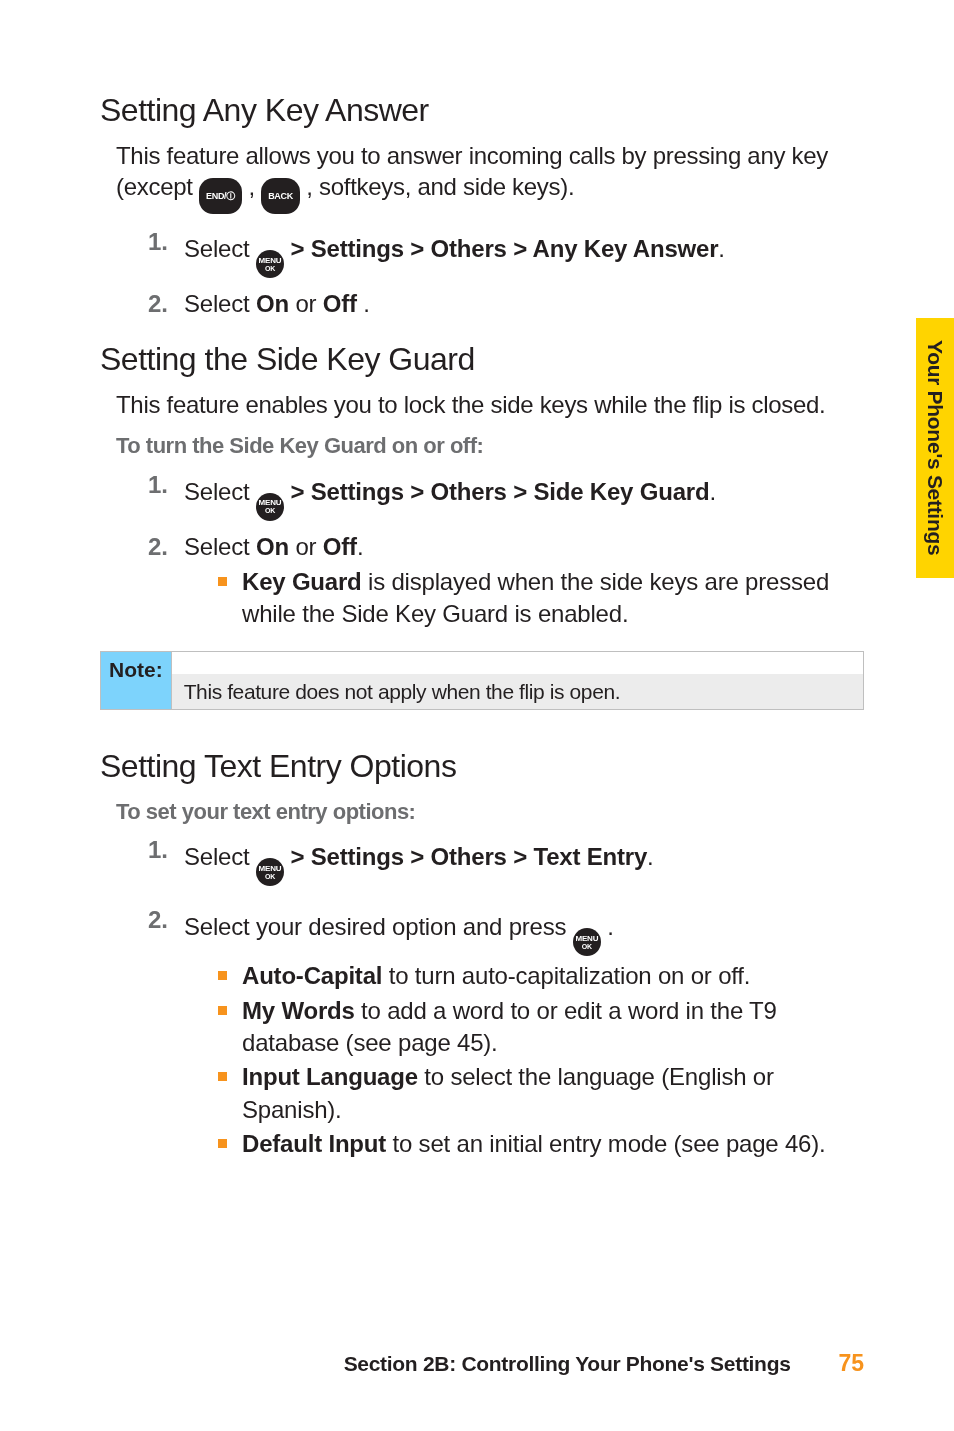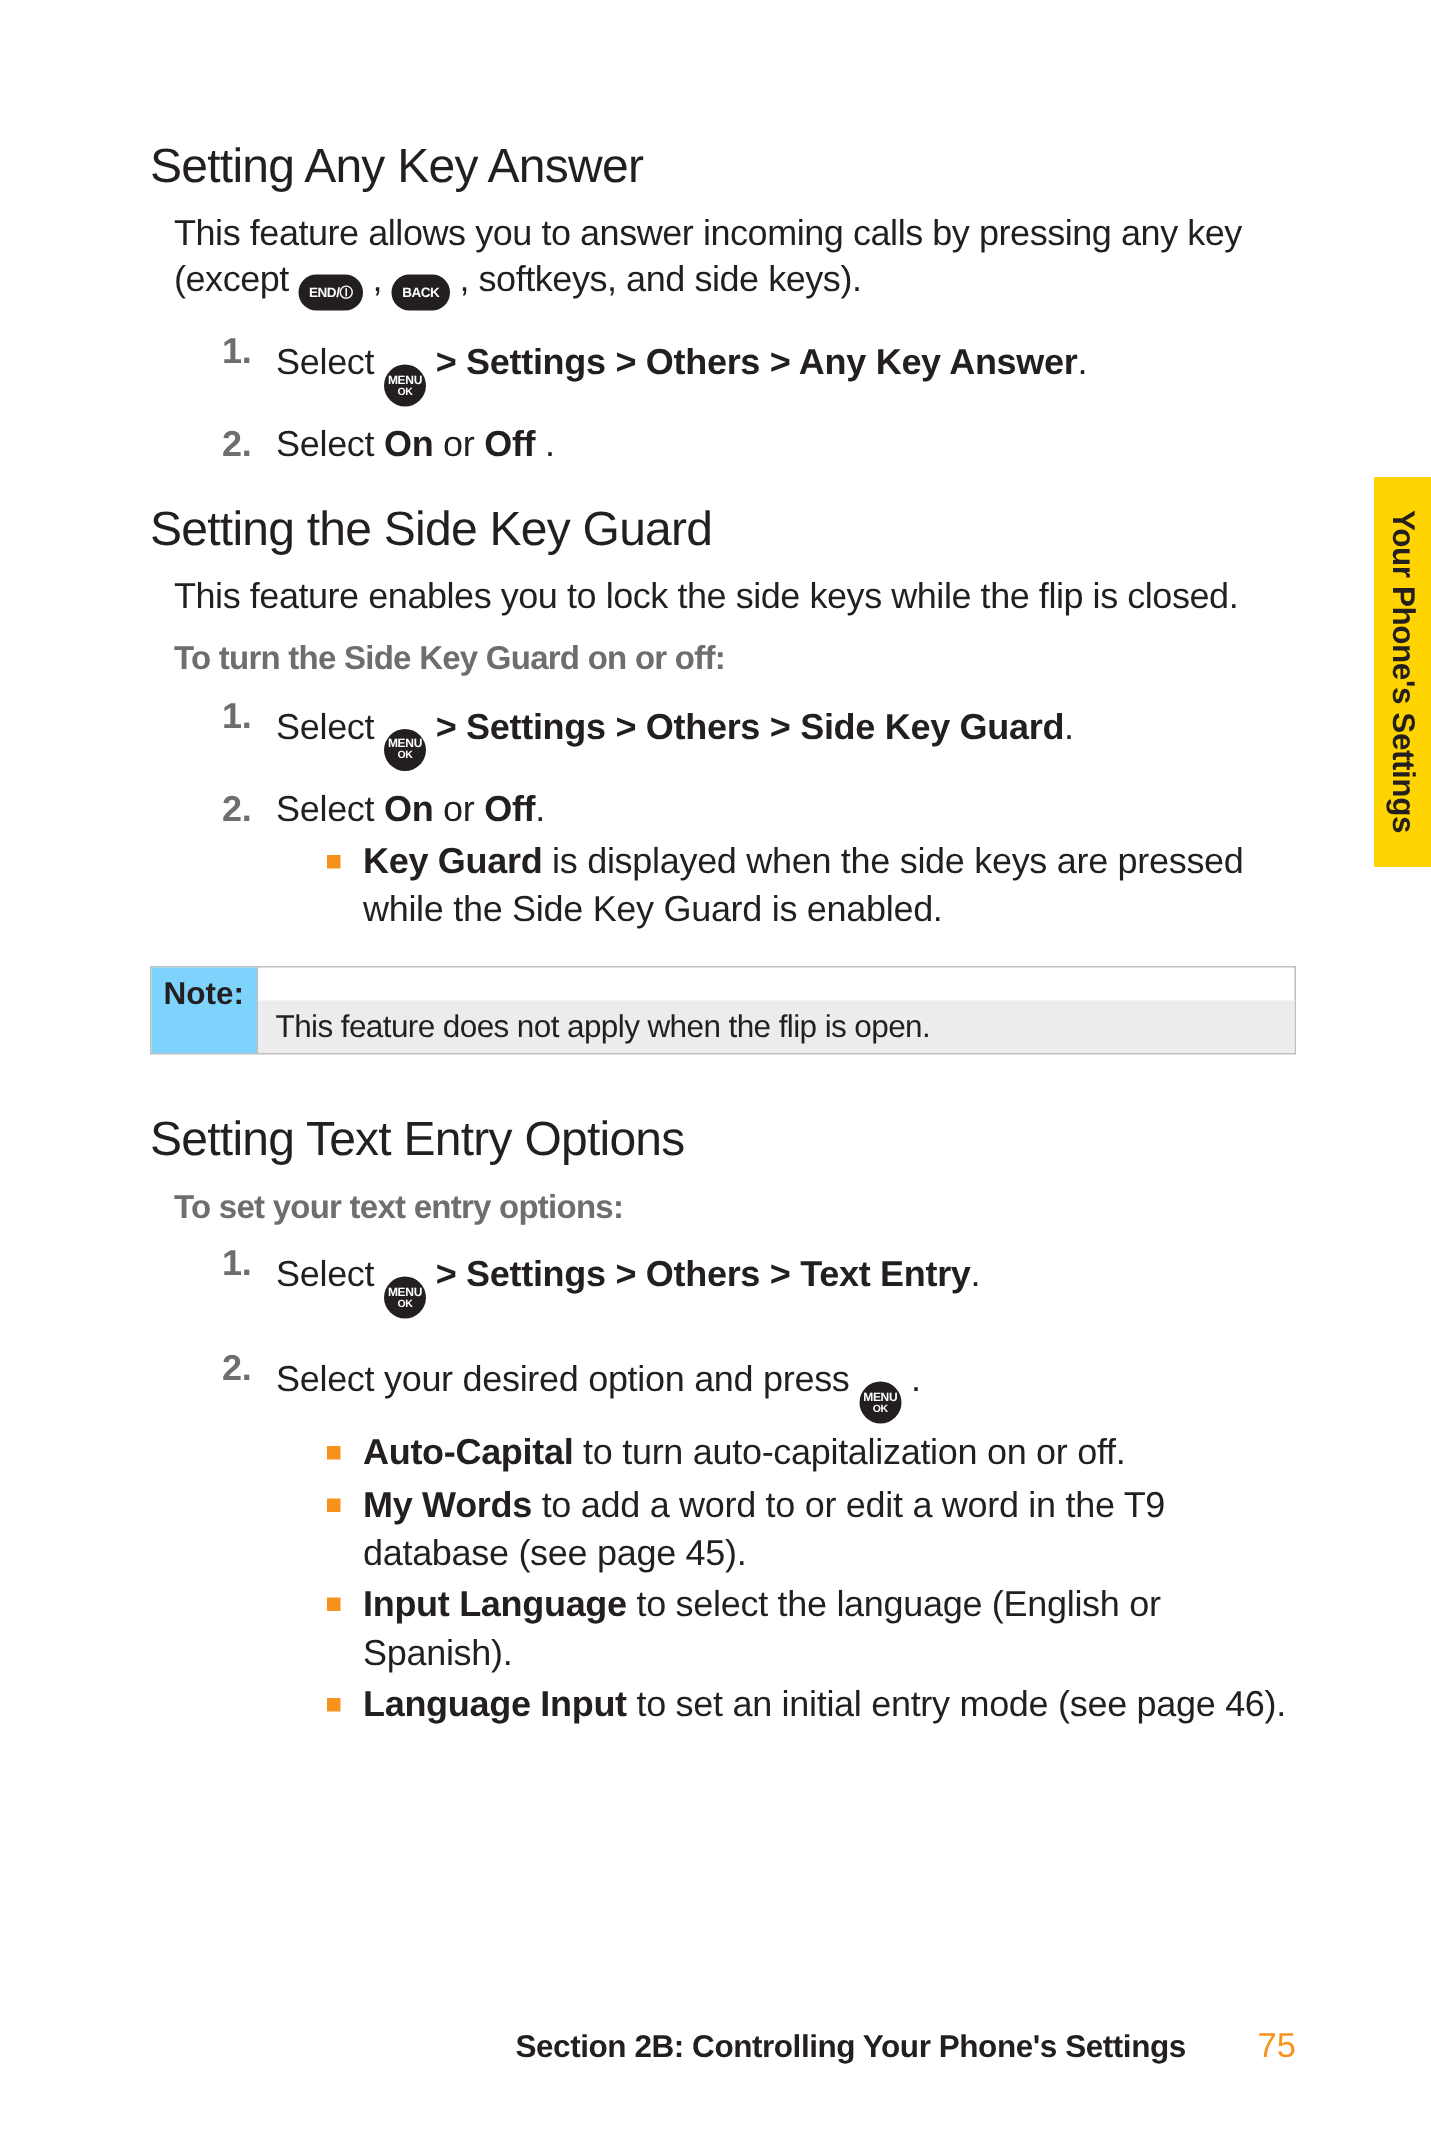--- a/index.html
+++ b/index.html
@@ -100,21 +100,21 @@
     background: #f7931d;
   }
   .b { font-weight: 700; }
   .icon {
     display: inline-flex;
     align-items: center;
     justify-content: center;
     background: #231f20;
     color: #fff;
     border-radius: 14px;
-    height: 24px;
+    height: 36px;
     vertical-align: -4px;
     padding: 0 7px;
     font-size: 9px;
     font-weight: 700;
     line-height: 1;
     text-align: center;
   }
   .icon.round {
     width: 28px;
     height: 28px;
@@ -150,21 +150,21 @@
   .footer {
     position: absolute;
     bottom: 52px;
     left: 0; right: 0;
     text-align: right;
     padding-right: 90px;
     font-size: 21px;
     color: #231f20;
   }
   .footer .ft-text { font-weight: 700; letter-spacing: -0.3px; }
-  .footer .pg-num { font-weight: 400; color: #f7931d; margin-left: 42px; font-size: 23px; }
+  .footer .pg-num { font-weight: 700; color: #f7931d; margin-left: 42px; font-size: 23px; }
 </style>
 </head>
 <body>
 
 <div class="page">
 
   <h2 class="section-heading">Setting Any Key Answer</h2>
   <p class="body-text">
     <span>This feature allows you to answer incoming calls by pressing any key (except </span>
     <span class="icon">END/Ⓘ</span>
@@ -244,21 +244,21 @@
         <span>Select your desired option and press </span>
         <span class="icon round">
           <span class="l1">MENU</span>
           <span class="l2">OK</span>
         </span>
         <span> .</span>
         <ul class="bullets">
           <li><span class="b">Auto-Capital</span><span> to turn auto-capitalization on or off.</span></li>
           <li><span class="b">My Words</span><span> to add a word to or edit a word in the T9 database (see page 45).</span></li>
           <li><span class="b">Input Language</span><span> to select the language (English or Spanish).</span></li>
-          <li><span class="b">Language Input</span><span> to set an initial entry mode (see page 46).</span></li>
+          <li><span class="b">Default Input</span><span> to set an initial entry mode (see page 46).</span></li>
         </ul>
       </span>
     </li>
   </ol>
 
 </div>
 
 <div class="side-tab">
   <span>Your Phone's Settings</span>
 </div>

